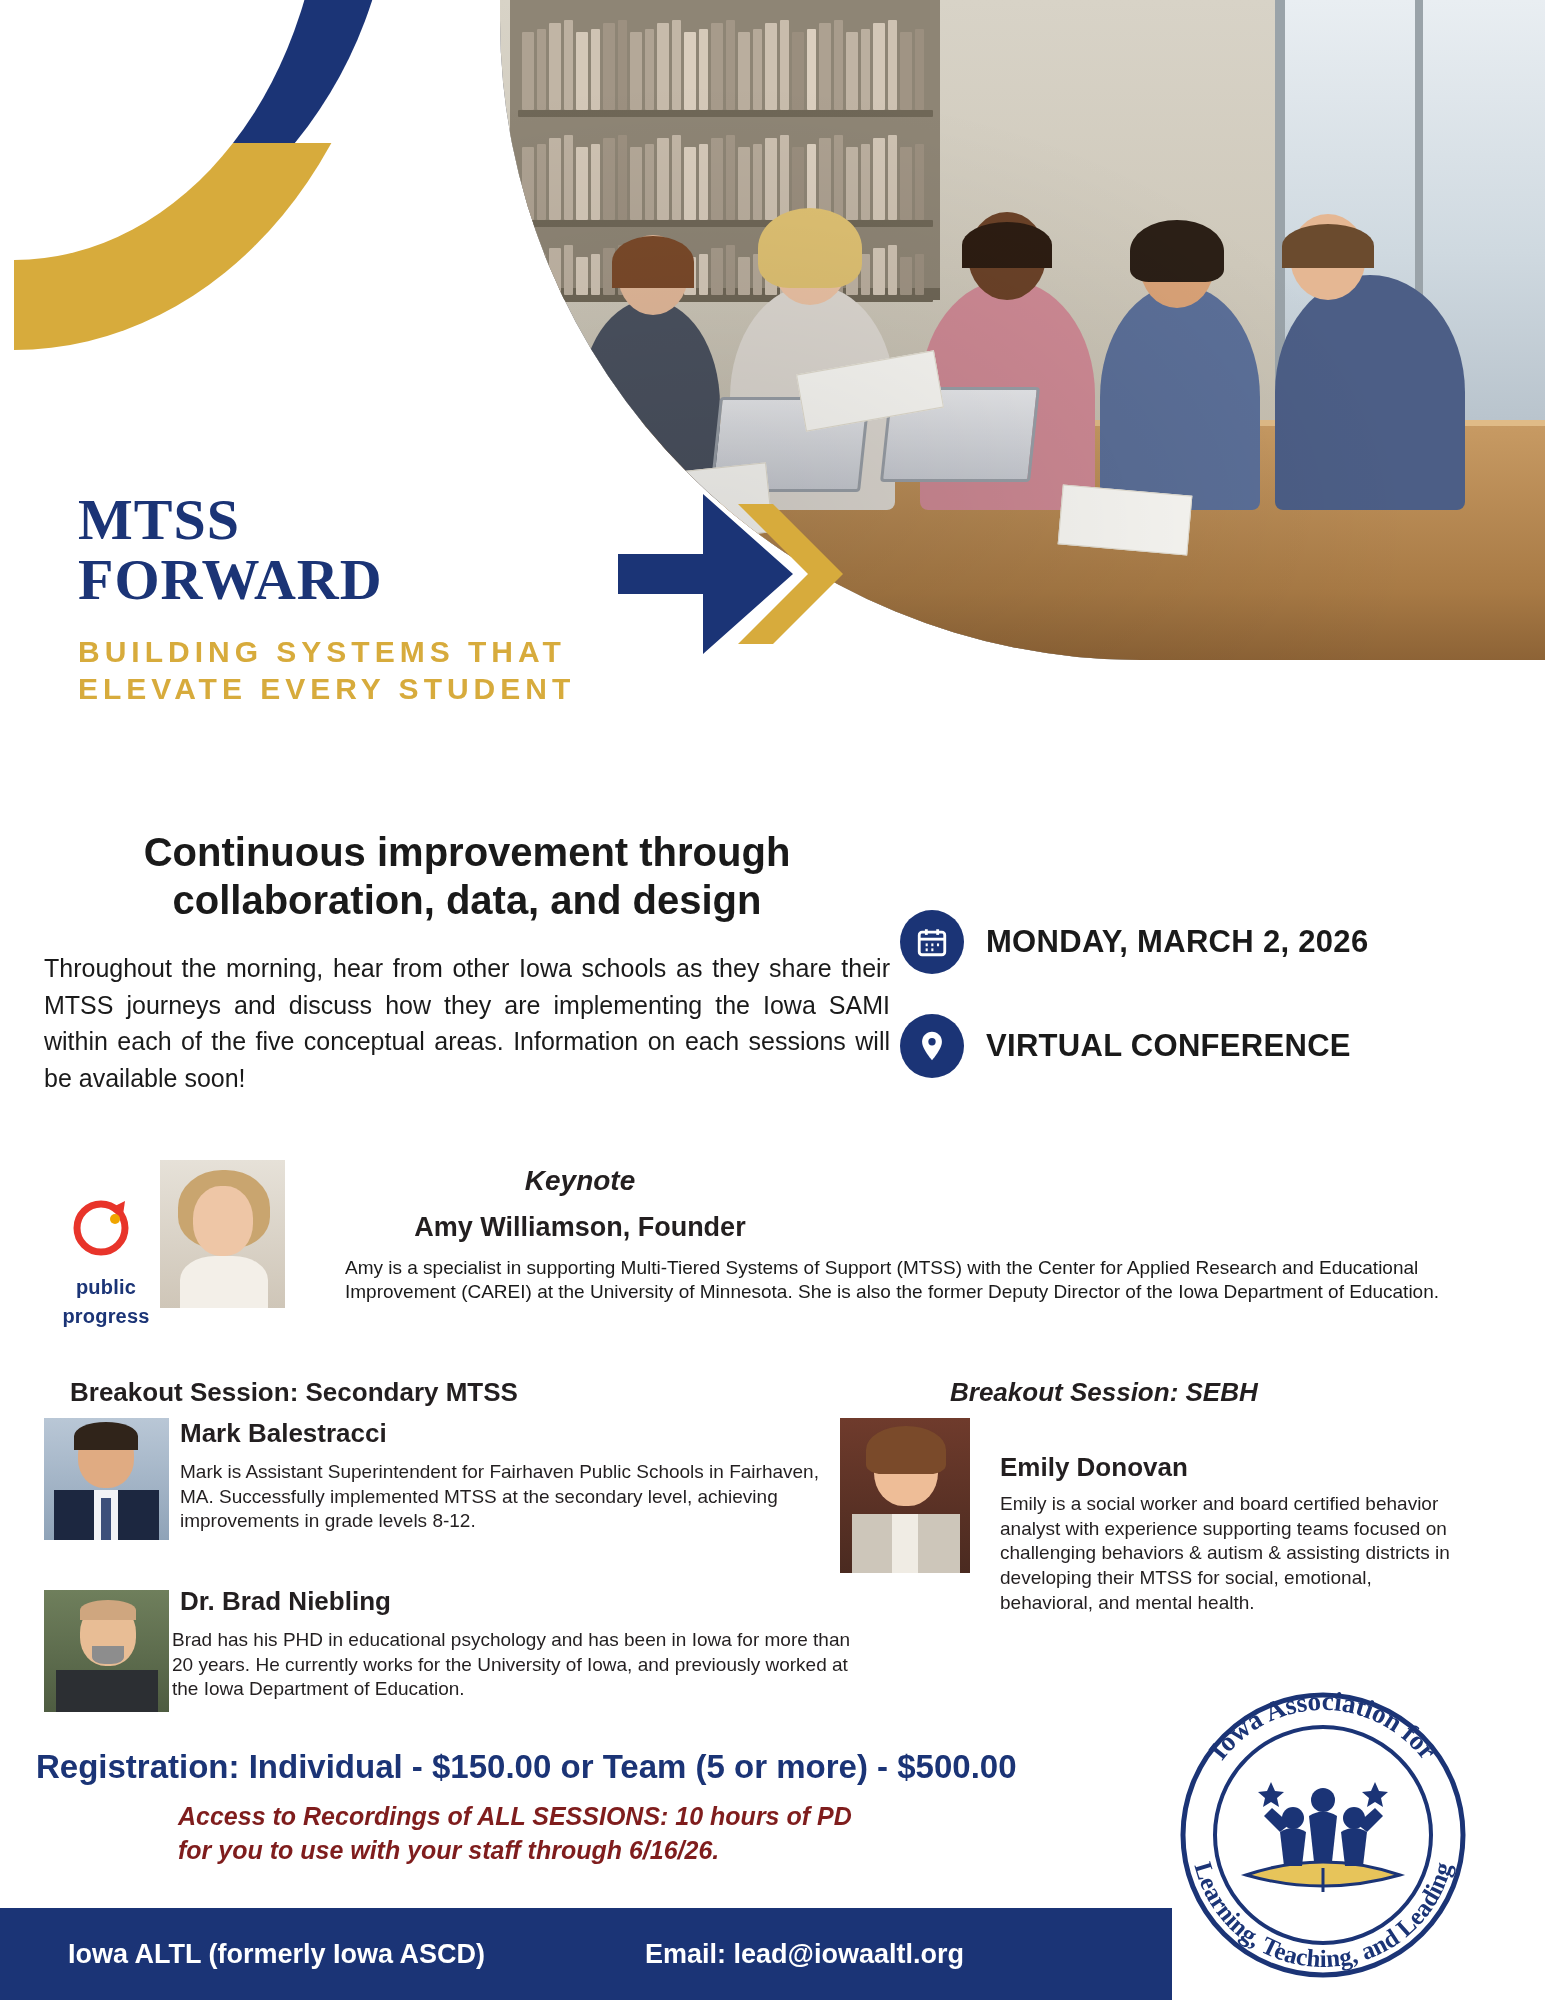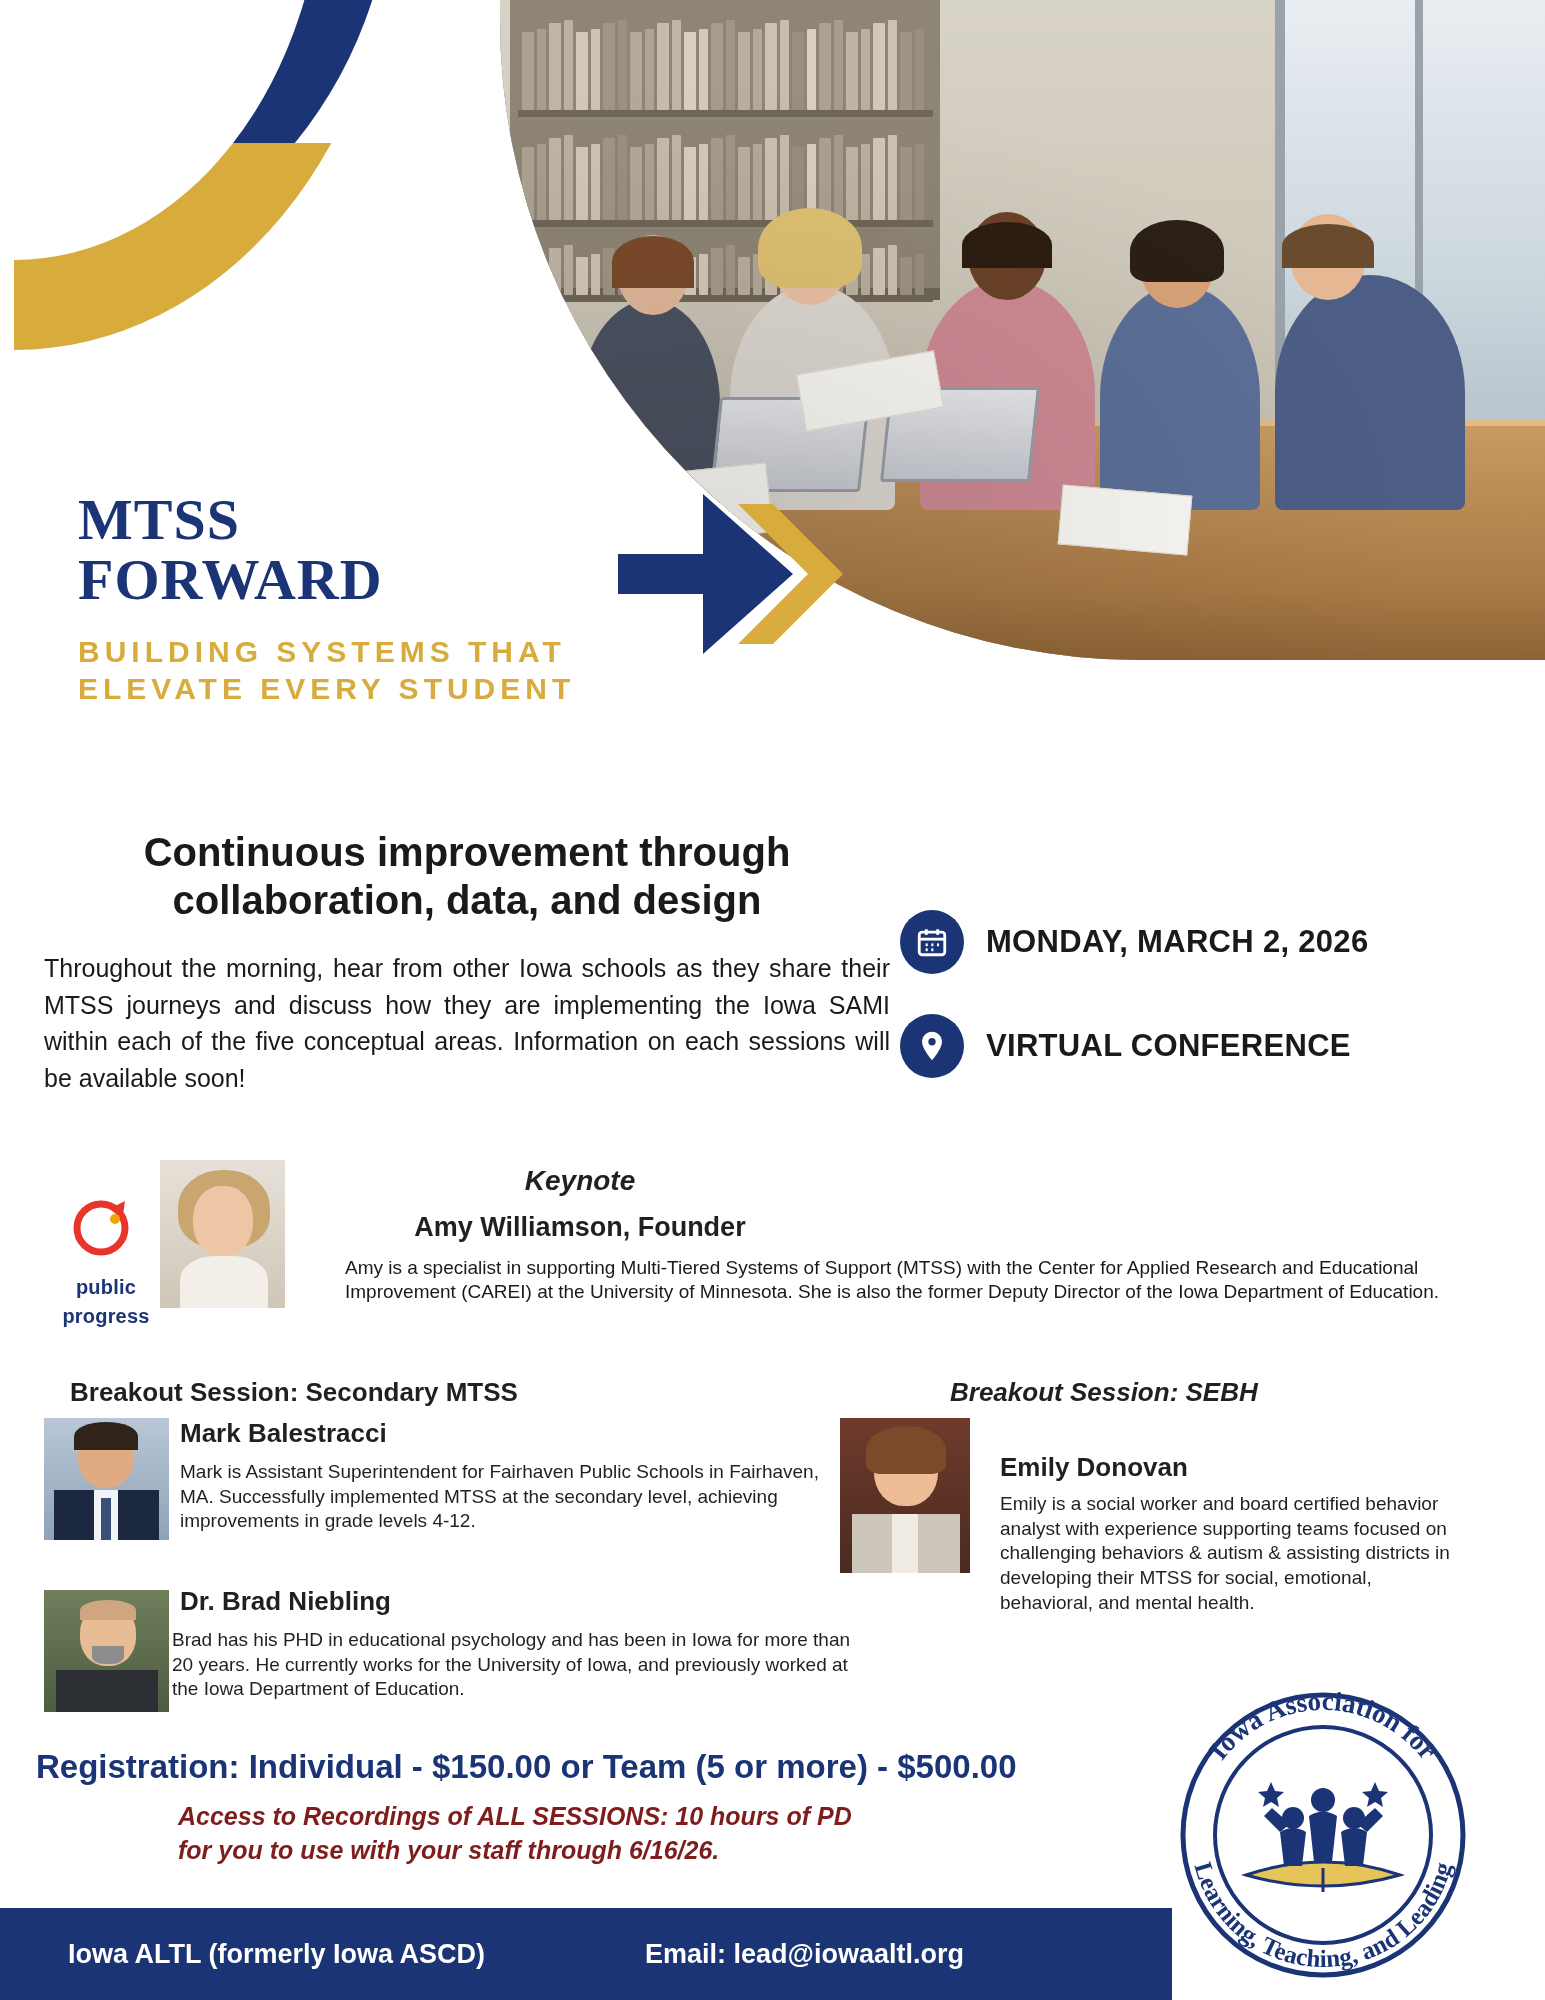--- a/index.html
+++ b/index.html
@@ -399,21 +399,21 @@
 
 <div class="sp-photo" style="left:44px; top:1418px; width:125px; height:122px;">
   <div style="position:absolute;inset:0;background:linear-gradient(180deg,#b9c7d6,#8fa3b8);"></div>
   <div style="position:absolute;left:34px;top:8px;width:56px;height:62px;background:#e0ab82;border-radius:46%;"></div>
   <div style="position:absolute;left:30px;top:4px;width:64px;height:28px;background:#30241a;border-radius:50% 50% 0 0;"></div>
   <div style="position:absolute;left:10px;top:72px;width:105px;height:50px;background:#1c2740;"></div>
   <div style="position:absolute;left:50px;top:72px;width:24px;height:50px;background:#f2f3f6;"></div>
   <div style="position:absolute;left:57px;top:80px;width:10px;height:42px;background:#3c4f7a;"></div>
 </div>
 <div class="sp-name" style="left:180px; top:1418px;">Mark Balestracci</div>
-<div class="sp-bio" style="left:180px; top:1460px; width:640px;">Mark is Assistant Superintendent for Fairhaven Public Schools in Fairhaven, MA. Successfully implemented MTSS at the secondary level, achieving improvements in grade levels 4-12.</div>
+<div class="sp-bio" style="left:180px; top:1460px; width:640px;">Mark is Assistant Superintendent for Fairhaven Public Schools in Fairhaven, MA. Successfully implemented MTSS at the secondary level, achieving improvements in grade levels 8-12.</div>
 
 <div class="sp-photo" style="left:44px; top:1590px; width:125px; height:122px;">
   <div style="position:absolute;inset:0;background:linear-gradient(180deg,#6f7f5c,#4e5c41);"></div>
   <div style="position:absolute;left:36px;top:14px;width:56px;height:62px;background:#e8bd95;border-radius:46%;"></div>
   <div style="position:absolute;left:36px;top:10px;width:56px;height:20px;background:#cfa67f;border-radius:50% 50% 0 0;"></div>
   <div style="position:absolute;left:48px;top:56px;width:32px;height:18px;background:#8d8d8d;border-radius:0 0 40% 40%;"></div>
   <div style="position:absolute;left:12px;top:80px;width:102px;height:42px;background:#2c2f33;"></div>
 </div>
 <div class="sp-name" style="left:180px; top:1586px;">Dr. Brad Niebling</div>
 <div class="sp-bio" style="left:172px; top:1628px; width:680px;">Brad has his PHD in educational psychology and has been in Iowa for more than 20 years. He currently works for the University of Iowa, and previously worked at the Iowa Department of Education.</div>

